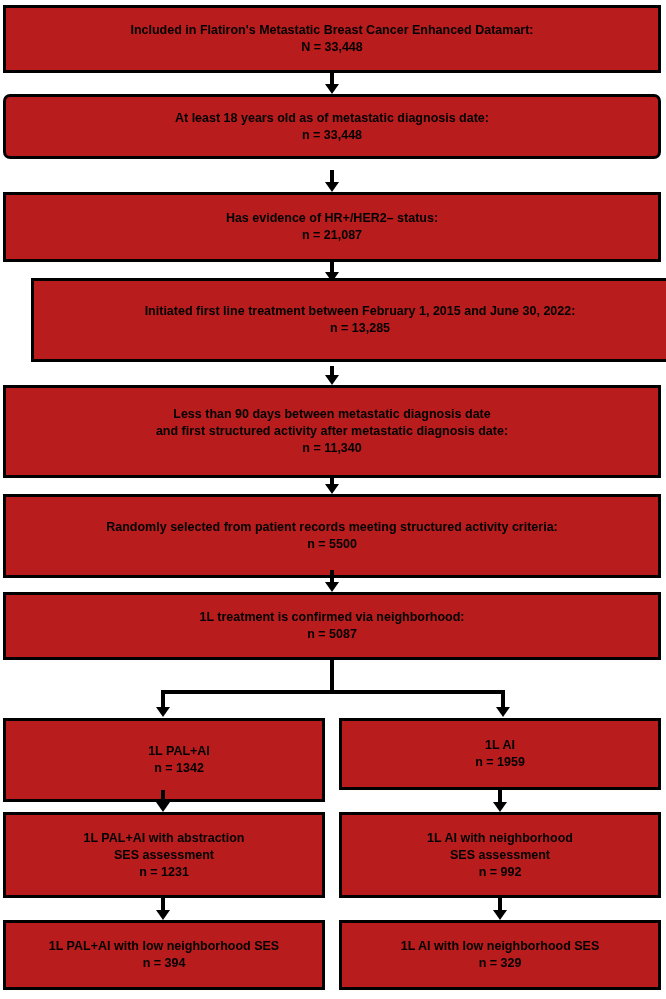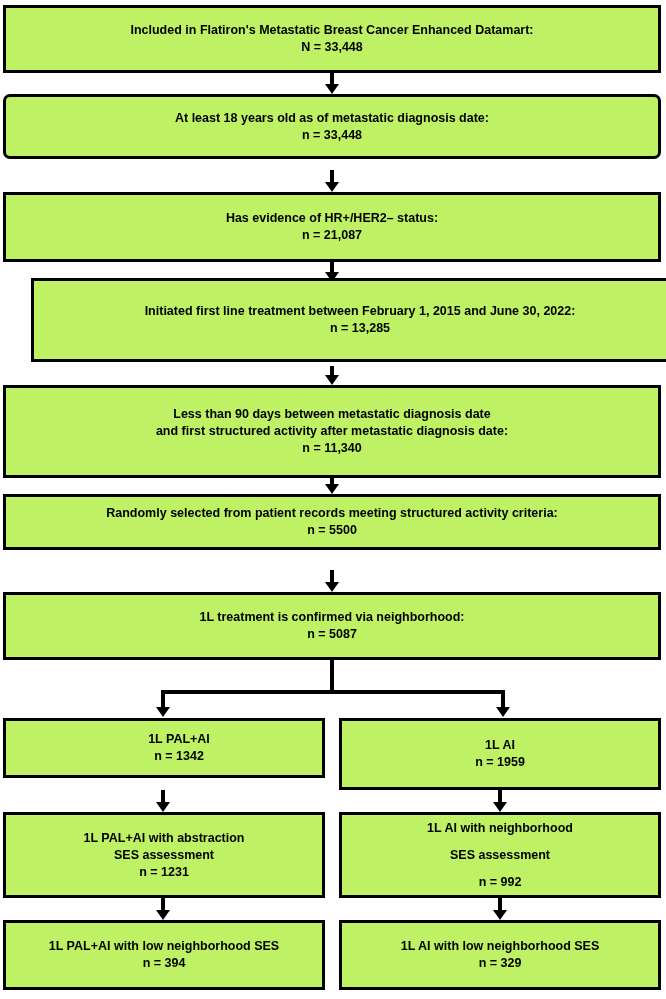--- a/index.html
+++ b/index.html
@@ -12,21 +12,21 @@
     width: 666px;
     height: 999px;
     background: #ffffff;
     font-family: "Liberation Sans", "DejaVu Sans", sans-serif;
     overflow: hidden;
   }
   .node {
     position: absolute;
     box-sizing: border-box;
     border: 3px solid #000000;
-    background: #bef264;
+    background: #b91c1c;
     display: flex;
     flex-direction: column;
     align-items: center;
     justify-content: center;
     text-align: center;
     padding: 2px 6px;
   }
   .node .line {
     font-weight: bold;
     font-size: 12.5px;
@@ -133,21 +133,21 @@
     <div class="line">Less than 90 days between metastatic diagnosis date</div>
     <div class="line">and first structured activity after metastatic diagnosis date:</div>
     <div class="line">n = 11,340</div>
   </div>
 
   <div class="arrow" style="left:330px; top:478px; width:4px; height:16px;">
     <div class="shaft" style="height:7px;"></div>
     <div class="head" style="top:6px;"></div>
   </div>
 
-  <div class="node" style="left:3px; top:494px; width:658px; height:56px;">
+  <div class="node" style="left:3px; top:494px; width:658px; height:84px;">
     <div class="line">Randomly selected from patient records meeting structured activity criteria:</div>
     <div class="line">n = 5500</div>
   </div>
 
   <div class="arrow" style="left:330px; top:570px; width:4px; height:22px;">
     <div class="shaft" style="height:13px;"></div>
     <div class="head" style="top:12px;"></div>
   </div>
 
   <div class="node" style="left:3px; top:592px; width:658px; height:68px;">
@@ -161,21 +161,21 @@
 
     <div class="bar" style="left:161px; top:30px; width:344px;"></div>
 
     <div class="leg" style="left:161px; top:30px; height:18px;"></div>
     <div class="head" style="left:156px; top:47px;"></div>
 
     <div class="leg" style="left:501px; top:30px; height:18px;"></div>
     <div class="head" style="left:496px; top:47px;"></div>
   </div>
 
-  <div class="node" style="left:3px; top:718px; width:322px; height:60px;padding-left:36px;">
+  <div class="node" style="left:3px; top:718px; width:322px; height:84px;padding-left:36px;">
     <div class="line">1L PAL+AI</div>
     <div class="line">n = 1342</div>
   </div>
 
   <div class="arrow" style="left:161px; top:790px; width:4px; height:22px;">
     <div class="shaft" style="height:13px;"></div>
     <div class="head" style="top:12px;"></div>
   </div>
 
   <div class="node" style="left:3px; top:812px; width:322px; height:86px;">
@@ -197,21 +197,21 @@
   <div class="node" style="left:339px; top:718px; width:322px; height:72px;">
     <div class="line">1L AI</div>
     <div class="line">n = 1959</div>
   </div>
 
   <div class="arrow" style="left:498px; top:790px; width:4px; height:22px;">
     <div class="shaft" style="height:13px;"></div>
     <div class="head" style="top:12px;"></div>
   </div>
 
-  <div class="node" style="left:339px; top:812px; width:322px; height:86px;gap:10px;">
+  <div class="node" style="left:339px; top:812px; width:322px; height:86px;">
     <div class="line">1L AI with neighborhood</div>
     <div class="line">SES assessment</div>
     <div class="line">n = 992</div>
   </div>
 
   <div class="arrow" style="left:498px; top:898px; width:4px; height:22px;">
     <div class="shaft" style="height:13px;"></div>
     <div class="head" style="top:12px;"></div>
   </div>
 

